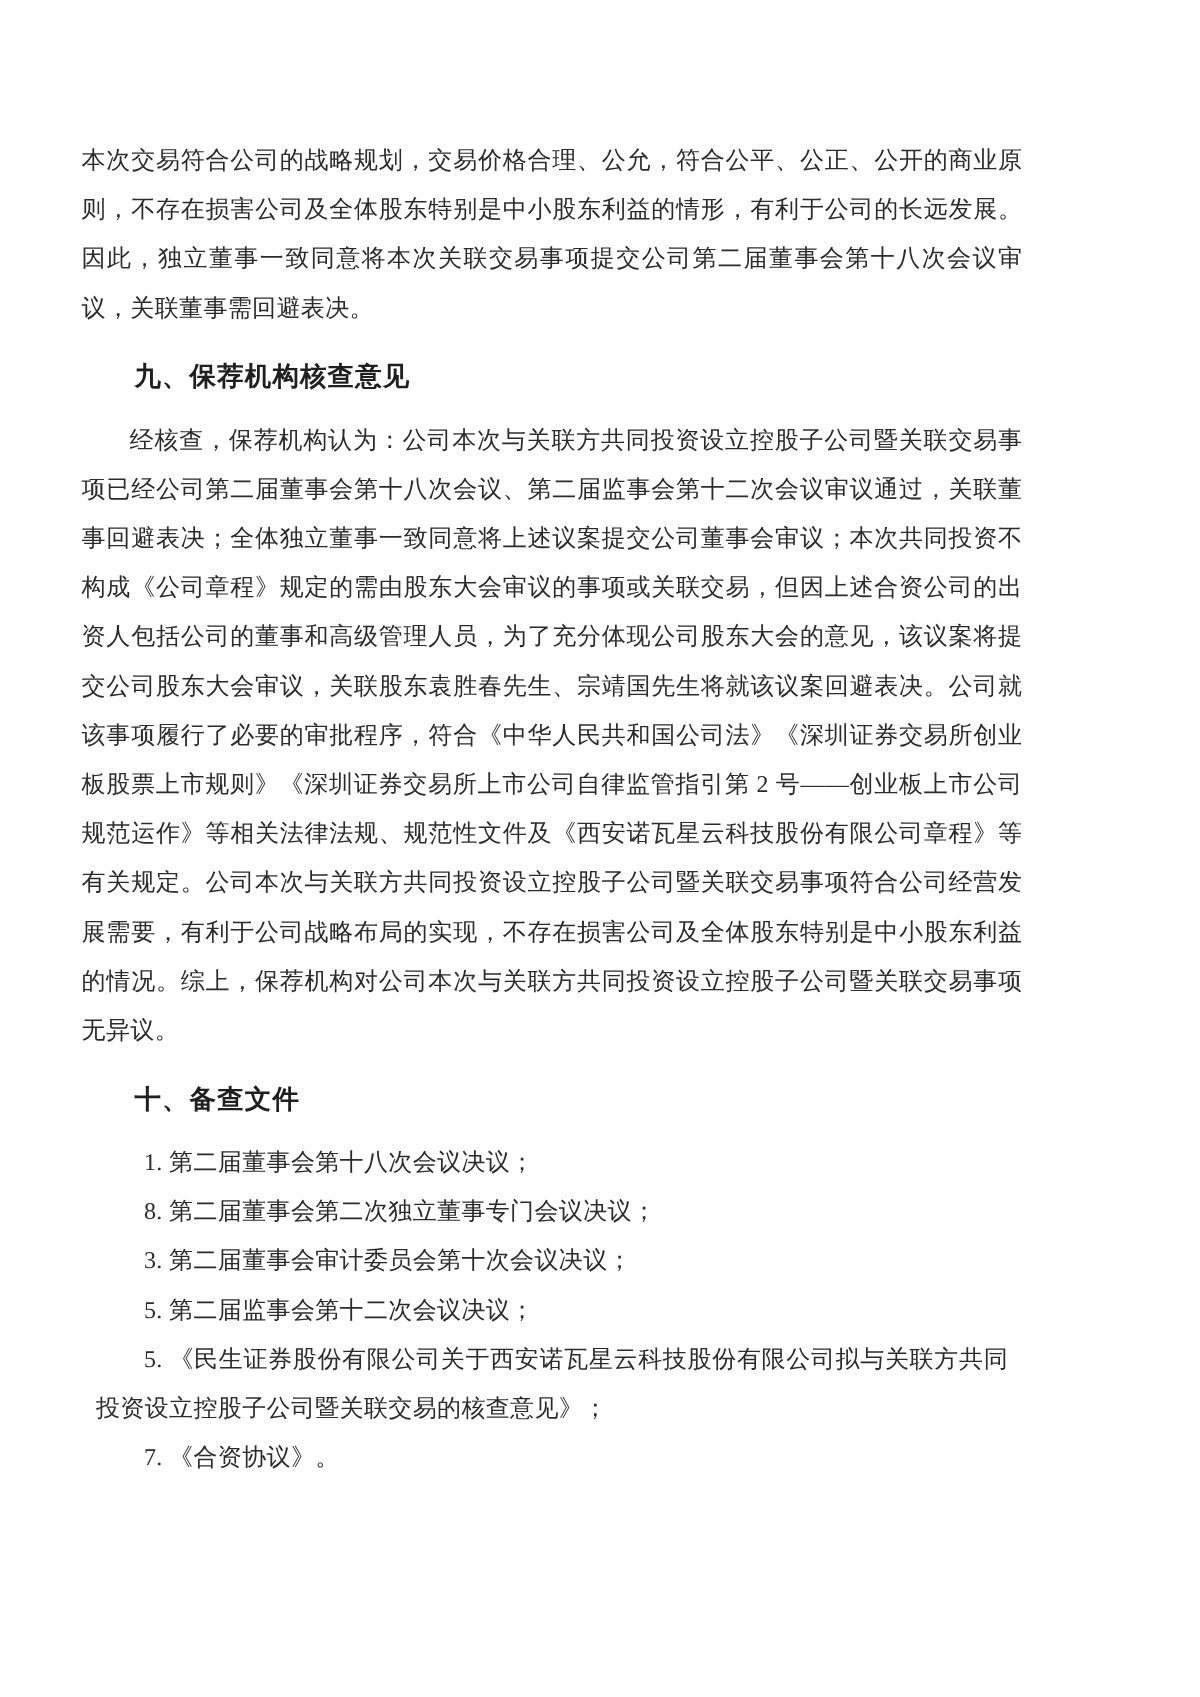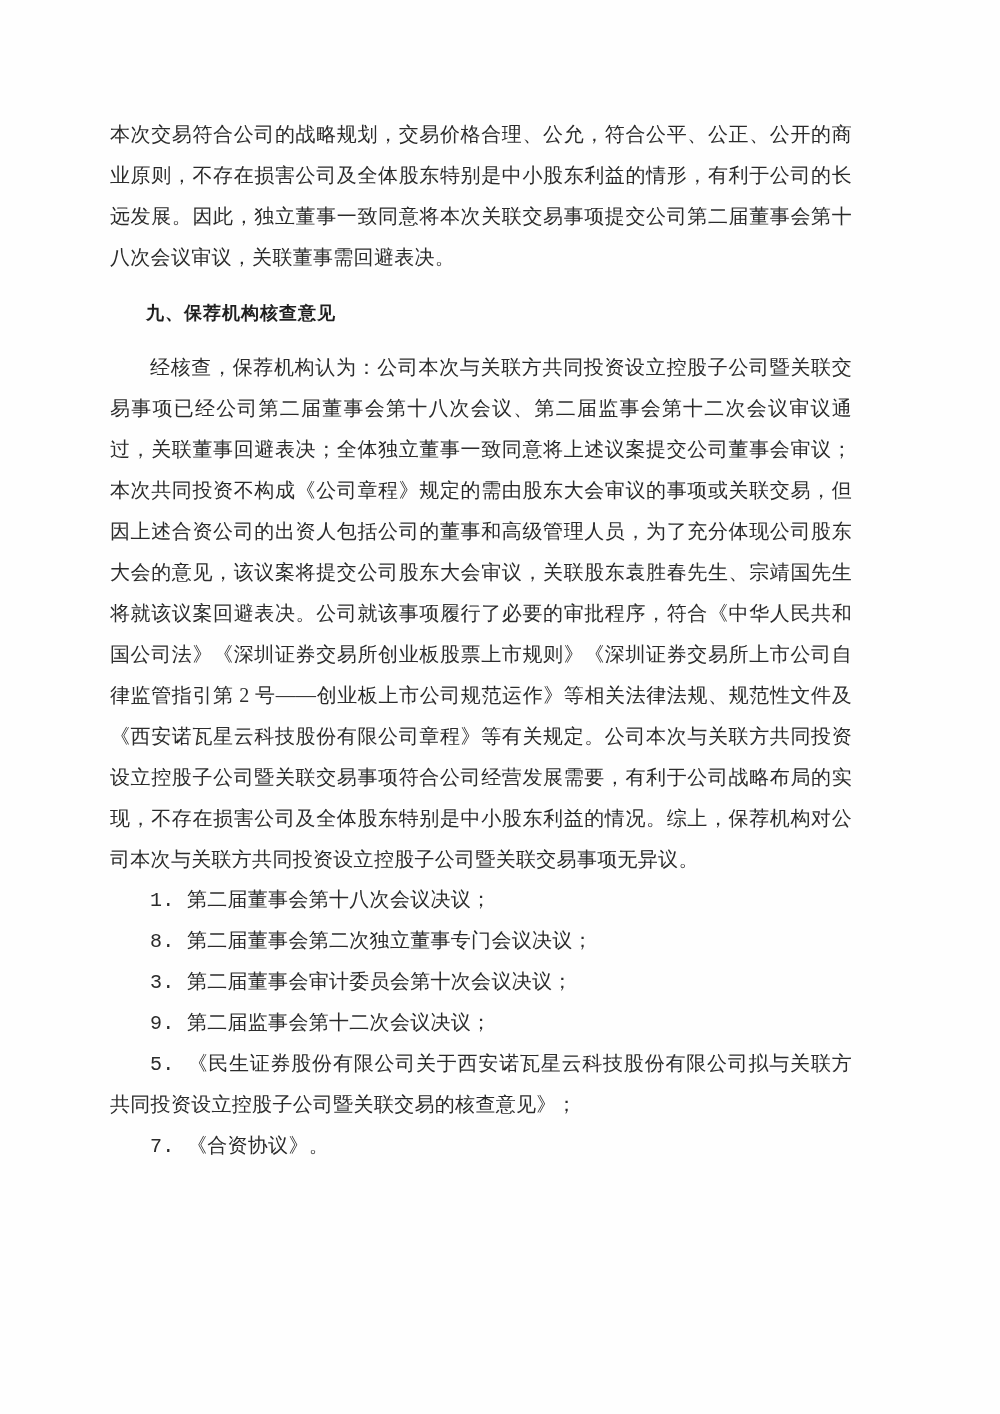--- a/index.html
+++ b/index.html
@@ -9,73 +9,73 @@
   }
   body {
     width: 1000px;
     height: 1414px;
     overflow: hidden;
   }
   .page {
     box-sizing: border-box;
     width: 1000px;
     height: 1414px;
-    padding: 114px 148px 0 110px;
+    padding: 114px 148px 0 68px;
     background: #fefefe;
     font-family: "Liberation Serif", "DejaVu Serif", serif;
     font-size: 20px;
     line-height: 41px;
     color: #2b2b2b;
     letter-spacing: 0.3px;
   }
   .body-text {
     margin: 0;
     text-align: justify;
     text-justify: inter-ideograph;
   }
   .first-line-indent {
     text-indent: 2em;
   }
   .section-heading {
     margin: 15px 0 13px 0;
     font-family: "Liberation Sans", "DejaVu Sans", sans-serif;
-    font-size: 18px;
+    font-size: 22px;
     font-weight: 700;
     line-height: 41px;
     color: #1f1f1f;
     text-indent: 2em;
     letter-spacing: 1px;
   }
   .doc-list {
-    margin: 0;
+    margin: 12px;
     padding: 0;
     list-style: none;
-    font-family: Liberation Mono, monospace;
   }
   .list-item {
     margin: 0;
     text-align: justify;
     text-justify: inter-ideograph;
     text-indent: 2em;
   }
 </style>
 </head>
 <body>
 
 <div class="page">
 
   <p class="body-text">本次交易符合公司的战略规划，交易价格合理、公允，符合公平、公正、公开的商业原则，不存在损害公司及全体股东特别是中小股东利益的情形，有利于公司的长远发展。因此，独立董事一致同意将本次关联交易事项提交公司第二届董事会第十八次会议审议，关联董事需回避表决。</p>
 
   <h2 class="section-heading">九、保荐机构核查意见</h2>
 
   <p class="body-text first-line-indent">经核查，保荐机构认为：公司本次与关联方共同投资设立控股子公司暨关联交易事项已经公司第二届董事会第十八次会议、第二届监事会第十二次会议审议通过，关联董事回避表决；全体独立董事一致同意将上述议案提交公司董事会审议；本次共同投资不构成《公司章程》规定的需由股东大会审议的事项或关联交易，但因上述合资公司的出资人包括公司的董事和高级管理人员，为了充分体现公司股东大会的意见，该议案将提交公司股东大会审议，关联股东袁胜春先生、宗靖国先生将就该议案回避表决。公司就该事项履行了必要的审批程序，符合《中华人民共和国公司法》《深圳证券交易所创业板股票上市规则》《深圳证券交易所上市公司自律监管指引第 2 号——创业板上市公司规范运作》等相关法律法规、规范性文件及《西安诺瓦星云科技股份有限公司章程》等有关规定。公司本次与关联方共同投资设立控股子公司暨关联交易事项符合公司经营发展需要，有利于公司战略布局的实现，不存在损害公司及全体股东特别是中小股东利益的情况。综上，保荐机构对公司本次与关联方共同投资设立控股子公司暨关联交易事项无异议。</p>
 
+  <h2 class="section-heading">十、备查文件</h2>
 
   <div class="doc-list">
     <p class="list-item">1. 第二届董事会第十八次会议决议；</p>
     <p class="list-item">8. 第二届董事会第二次独立董事专门会议决议；</p>
     <p class="list-item">3. 第二届董事会审计委员会第十次会议决议；</p>
-    <p class="list-item">9. 第二届监事会第十二次会议决议；</p>
+    <p class="list-item">5. 第二届监事会第十二次会议决议；</p>
     <p class="list-item">5. 《民生证券股份有限公司关于西安诺瓦星云科技股份有限公司拟与关联方共同投资设立控股子公司暨关联交易的核查意见》；</p>
     <p class="list-item">7. 《合资协议》。</p>
   </div>
 
 </div>
 
 </body></html>

